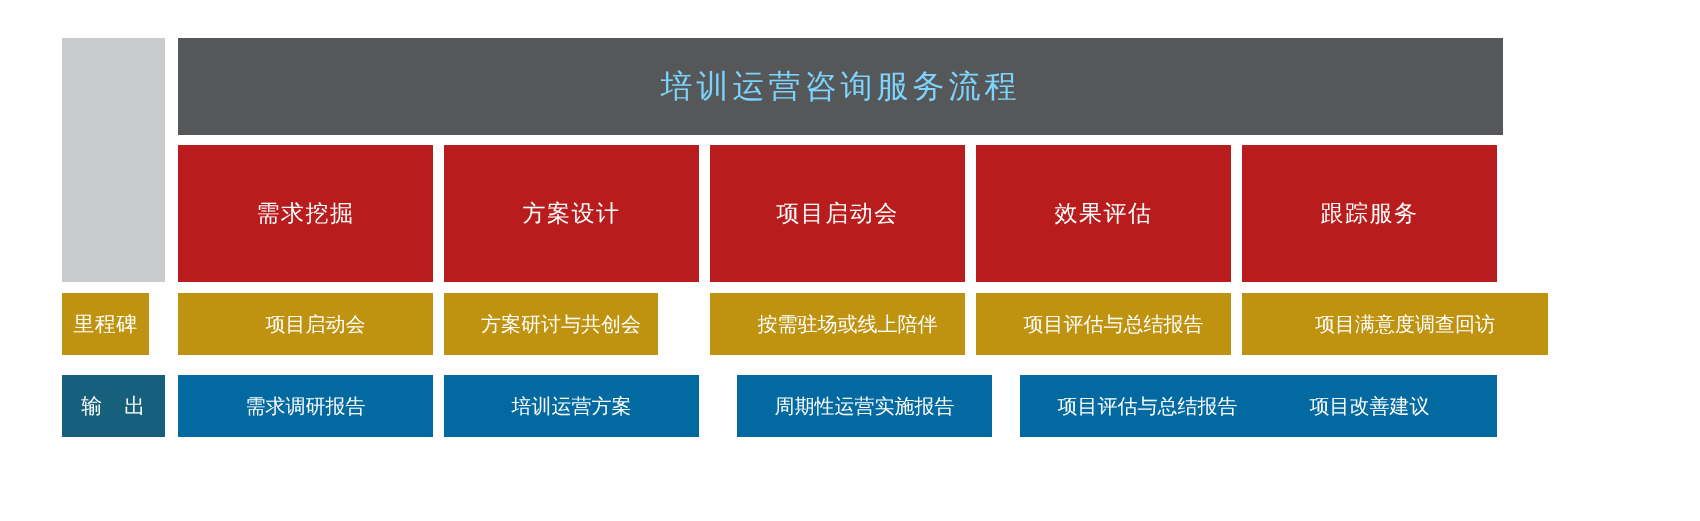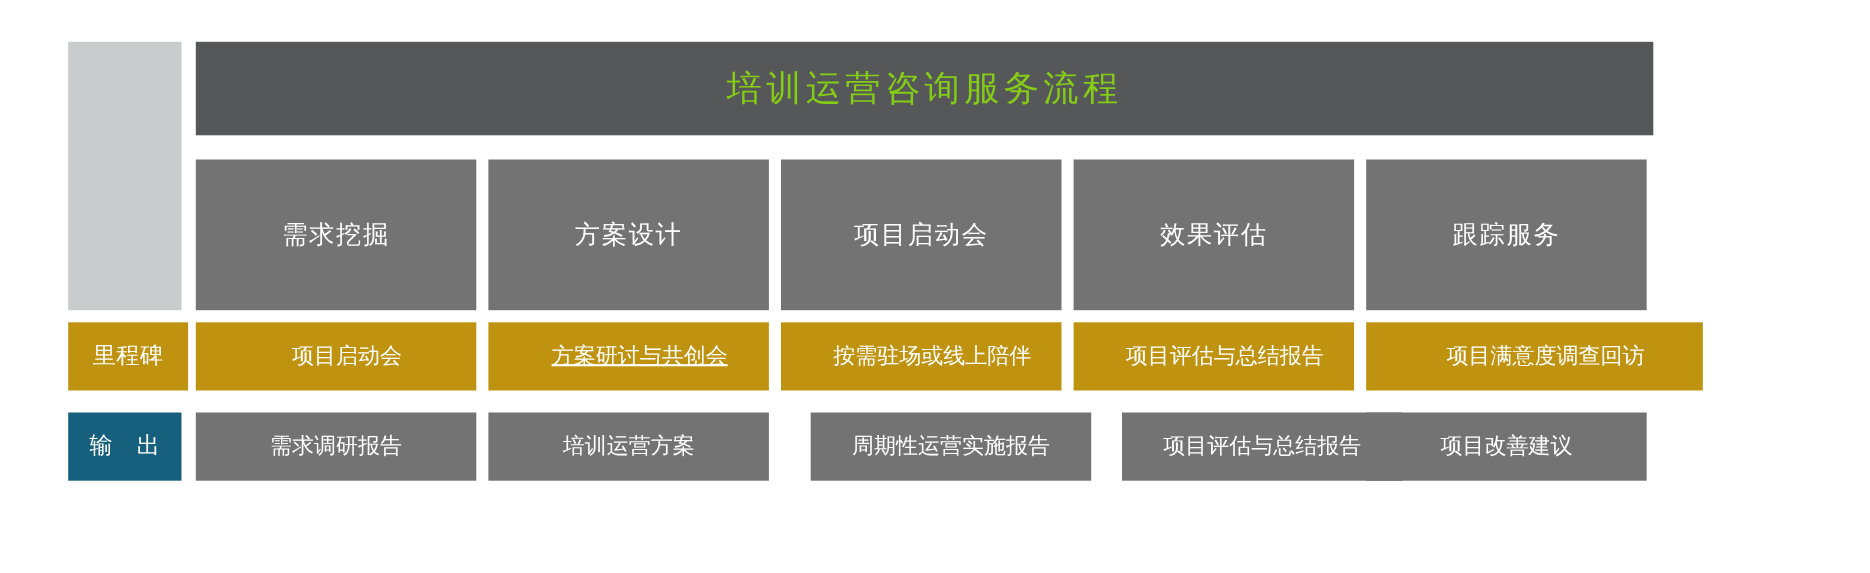--- a/index.html
+++ b/index.html
@@ -37,21 +37,21 @@
     left: 62px;
     top: 38px;
     width: 103px;
     height: 244px;
     background: #c9cbcd;
   }
 
   .label-milestone {
     left: 62px;
     top: 293px;
-    width: 109px;
+    width: 87px;
     height: 62px;
     background: #bf9310;
     font-size: 21px;
     letter-spacing: 0.5px;
   }
 
   .label-output {
     left: 62px;
     top: 375px;
     width: 103px;
@@ -60,54 +60,54 @@
     font-size: 21px;
     letter-spacing: 0.5px;
   }
 
   
   .title-bar {
     position: absolute;
     left: 178px;
     top: 38px;
     width: 1325px;
-    height: 85px;
+    height: 97px;
     background: #555759;
     display: flex;
     align-items: center;
     justify-content: center;
-    color: #84cc16;
+    color: #7dd3fc;
     font-size: 32px;
     letter-spacing: 4px;
     font-weight: 400;
   }
 
   
   .stage {
     top: 145px;
     height: 137px;
-    background: #737373;
+    background: #b91c1c;
     font-size: 23px;
     letter-spacing: 1.5px;
   }
 
   
   .milestone {
     top: 293px;
     height: 62px;
     background: #bf9310;
     font-size: 20px;
     padding-left: 20px;
   }
 
   
   .output {
     top: 375px;
     height: 62px;
-    background: #737373;
+    background: #0369a1;
     font-size: 20px;
   }
 </style>
 </head>
 <body>
 
 <div id="canvas">
 
   <div class="label-col-spacer"></div>
 
@@ -117,21 +117,21 @@
 
   <div class="title-bar">培训运营咨询服务流程</div>
 
   <div class="cell stage" style="left: 178px; width: 255px;">需求挖掘</div>
   <div class="cell stage" style="left: 444px; width: 255px;">方案设计</div>
   <div class="cell stage" style="left: 710px; width: 255px;">项目启动会</div>
   <div class="cell stage" style="left: 976px; width: 255px;">效果评估</div>
   <div class="cell stage" style="left: 1242px; width: 255px;">跟踪服务</div>
 
   <div class="cell milestone" style="left: 178px; width: 255px;">项目启动会</div>
-  <div class="cell milestone" style="left: 444px; width: 255px; text-decoration: underline;">方案研讨与共创会</div>
+  <div class="cell milestone" style="left: 444px; width: 214px;">方案研讨与共创会</div>
   <div class="cell milestone" style="left: 710px; width: 255px;">按需驻场或线上陪伴</div>
   <div class="cell milestone" style="left: 976px; width: 255px;">项目评估与总结报告</div>
   <div class="cell milestone" style="left: 1242px; width: 306px;">项目满意度调查回访</div>
 
   <div class="cell output" style="left: 178px; width: 255px;">需求调研报告</div>
   <div class="cell output" style="left: 444px; width: 255px;">培训运营方案</div>
   <div class="cell output" style="left: 710px; width: 255px; margin-left: 27px;">周期性运营实施报告</div>
   <div class="cell output" style="left: 1020px; width: 255px;">项目评估与总结报告</div>
   <div class="cell output" style="left: 1242px; width: 255px;">项目改善建议</div>
 

